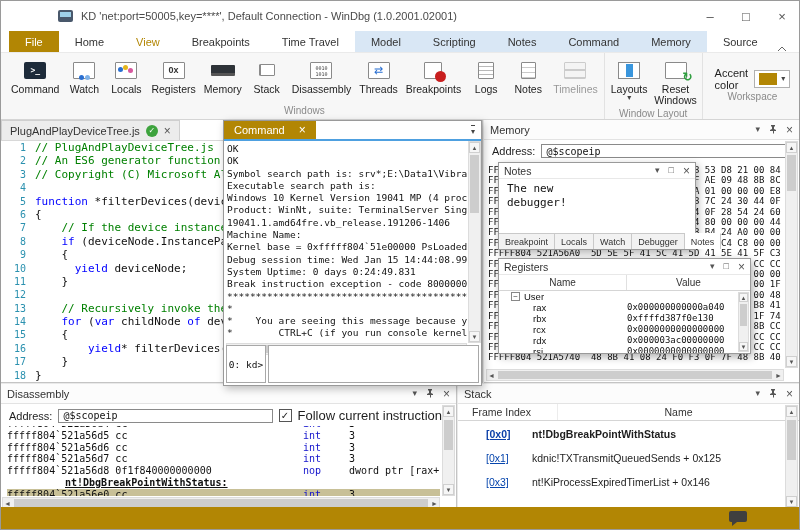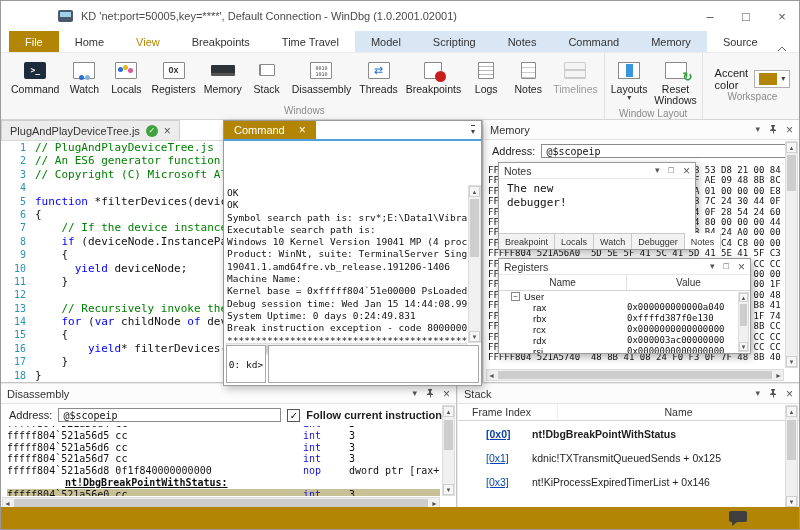--- a/index.html
+++ b/index.html
@@ -72,21 +72,21 @@
   .codearea { position:relative; height:241px; overflow:hidden; font:11px "DejaVu Sans Mono",monospace; }
   .cl { display:flex; height:13.4px; line-height:13.4px; white-space:pre; }
   .ln { width:34px; text-align:right; color:#2B91AF; padding-right:9px; flex:0 0 auto; font-size:10px; }
   .tok-c { color:#008000; } .tok-k { color:#0000FF; } .tok-n { color:#111; }
 
   
   .cmdwin { left:222px; top:0; width:259px; height:266px; border:1px solid #9a9a9a; box-shadow:2px 3px 8px rgba(0,0,0,.25); z-index:5; display:flex; flex-direction:column; }
   .ctabs { height:20px; background:#fff; display:flex; align-items:stretch; position:relative; border-bottom:2px solid #4EA0E0; }
   .ctab { background:#B28604; color:#fff; font-size:11px; display:flex; align-items:center; gap:14px; padding:0 10px; }
   .ctab .x { color:#fff; font-size:12px; }
-  .cbody { position:relative; flex:1; overflow:hidden;margin-top:44px; }
+  .cbody { position:relative; flex:1; overflow:hidden; }
   .cout { position:absolute; left:3px; top:2px; right:14px; bottom:42px; overflow:hidden; font:9.5px "DejaVu Sans Mono",monospace; line-height:12.3px; color:#111; white-space:pre; }
   .vsb { position:absolute; width:13px; background:#f0f0f0; border:1px solid #dcdcdc; }
   .hsb { position:absolute; height:12px; background:#f0f0f0; border:1px solid #dcdcdc; display:flex; align-items:center; justify-content:space-between; padding:0 1px; font-size:7px; color:#555; }
   .sbtn { width:11px; height:11px; background:#f6f6f6; border:1px solid #d0d0d0; font-size:6px; color:#555; display:flex; align-items:center; justify-content:center; }
   .sthumb { background:#cdcdcd; }
   .cmd-vsb { right:0; top:0; bottom:42px; }
   .cmd-hsb { left:2px; right:14px; bottom:30px; }
   .promptrow { position:absolute; left:2px; right:2px; bottom:2px; height:38px; display:flex; gap:2px; }
   .promptbox { width:40px; border:1px solid #a8a8a8; font:9.5px "DejaVu Sans Mono",monospace; display:flex; align-items:center; justify-content:center; color:#111; background:#fff; }
   .cmdinput { flex:1; border:1px solid #a8a8a8; font:10px "DejaVu Sans Mono",monospace; padding:0 3px; }
@@ -118,21 +118,21 @@
   .regname { width:128px; padding-left:34px; }
   .regval { font-family:"DejaVu Sans Mono",monospace; font-size:9px; }
   .grp { padding-left:12px; display:flex; align-items:center; gap:4px; }
   .exp { width:9px; height:9px; border:1px solid #888; font-size:8px; line-height:7px; text-align:center; color:#444; background:#fff; }
   .reg-vsb { right:1px; top:1px; bottom:1px; }
 
   
   .disasm { left:0; top:264px; width:456px; height:125px; border-right:1px solid #c4c4c4; }
   .chkrow { display:flex; align-items:center; gap:6px; }
   .chkbox { width:13px; height:13px; border:1px solid #555; background:#fff; color:#222; font-size:10px; line-height:11px; text-align:center; }
-  .chklbl { font-size:11px; color:#1e1e1e; white-space:nowrap;font-weight:bold; }
+  .chklbl { font-size:13px; color:#1e1e1e; white-space:nowrap; }
   .disrows { position:absolute; left:6px; top:42px; right:16px; bottom:13px; overflow:hidden; font:10px "DejaVu Sans Mono",monospace; color:#111; }
   .drow { position:relative; height:11.8px; line-height:11.8px; white-space:pre; }
   .drow .op { position:absolute; left:296px; color:#1414CC; }
   .drow .oprnd { position:absolute; left:342px; }
   .drow.hl { background:#C8C097; margin-right:-16px; }
   .dlabel { font-weight:bold; text-decoration:underline; padding-left:58px; font-family:"DejaVu Sans Mono",monospace; }
   .dis-vsb { right:1px; top:21px; bottom:13px; }
   .dis-hsb { left:1px; right:16px; bottom:0; }
 
   

